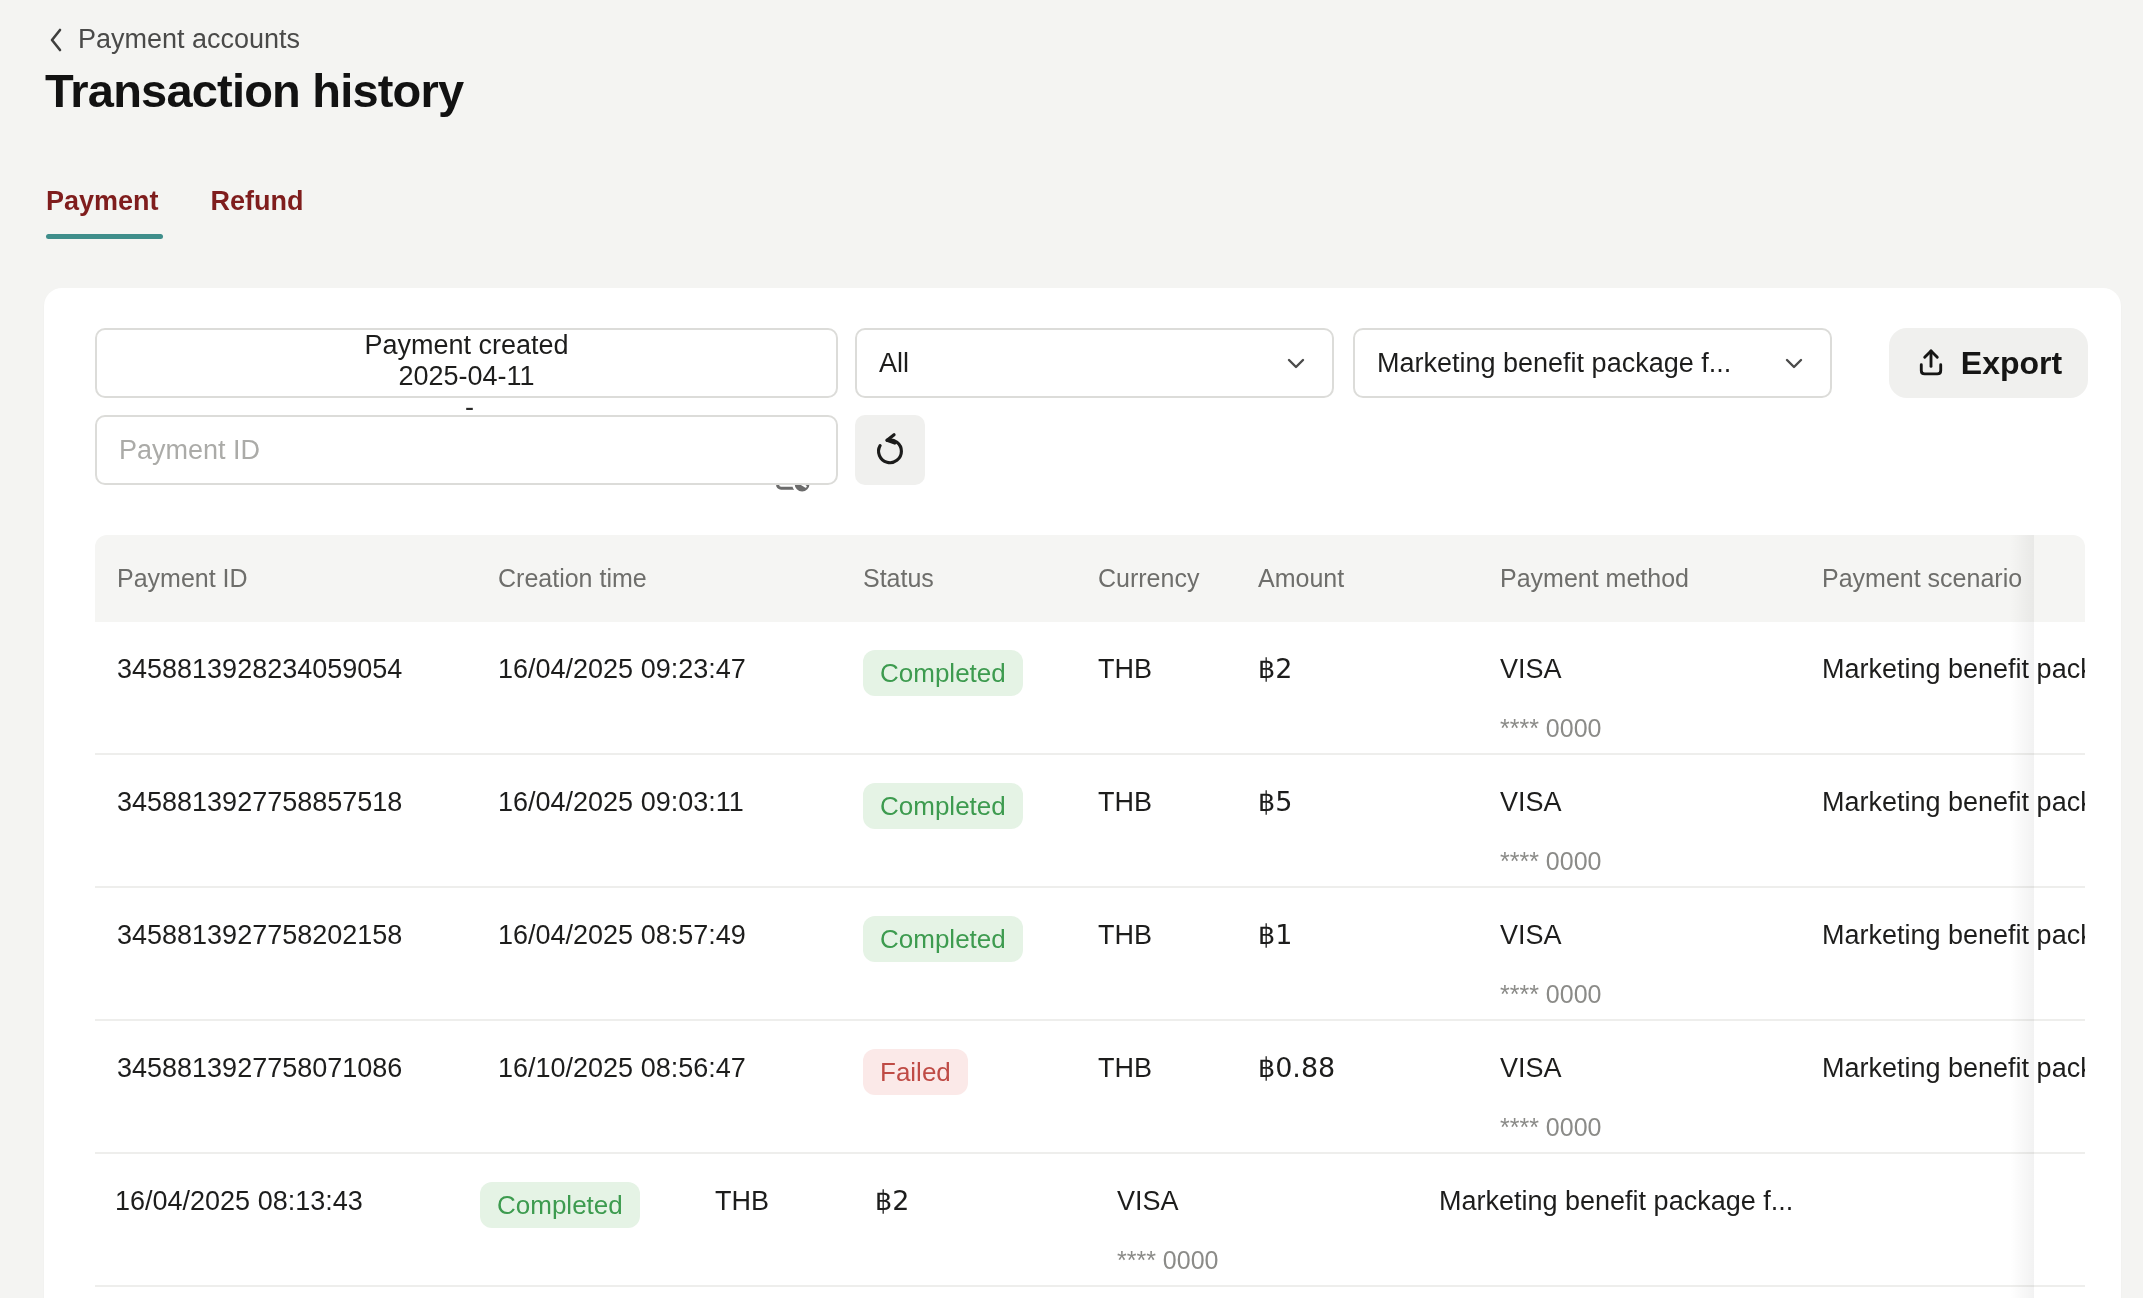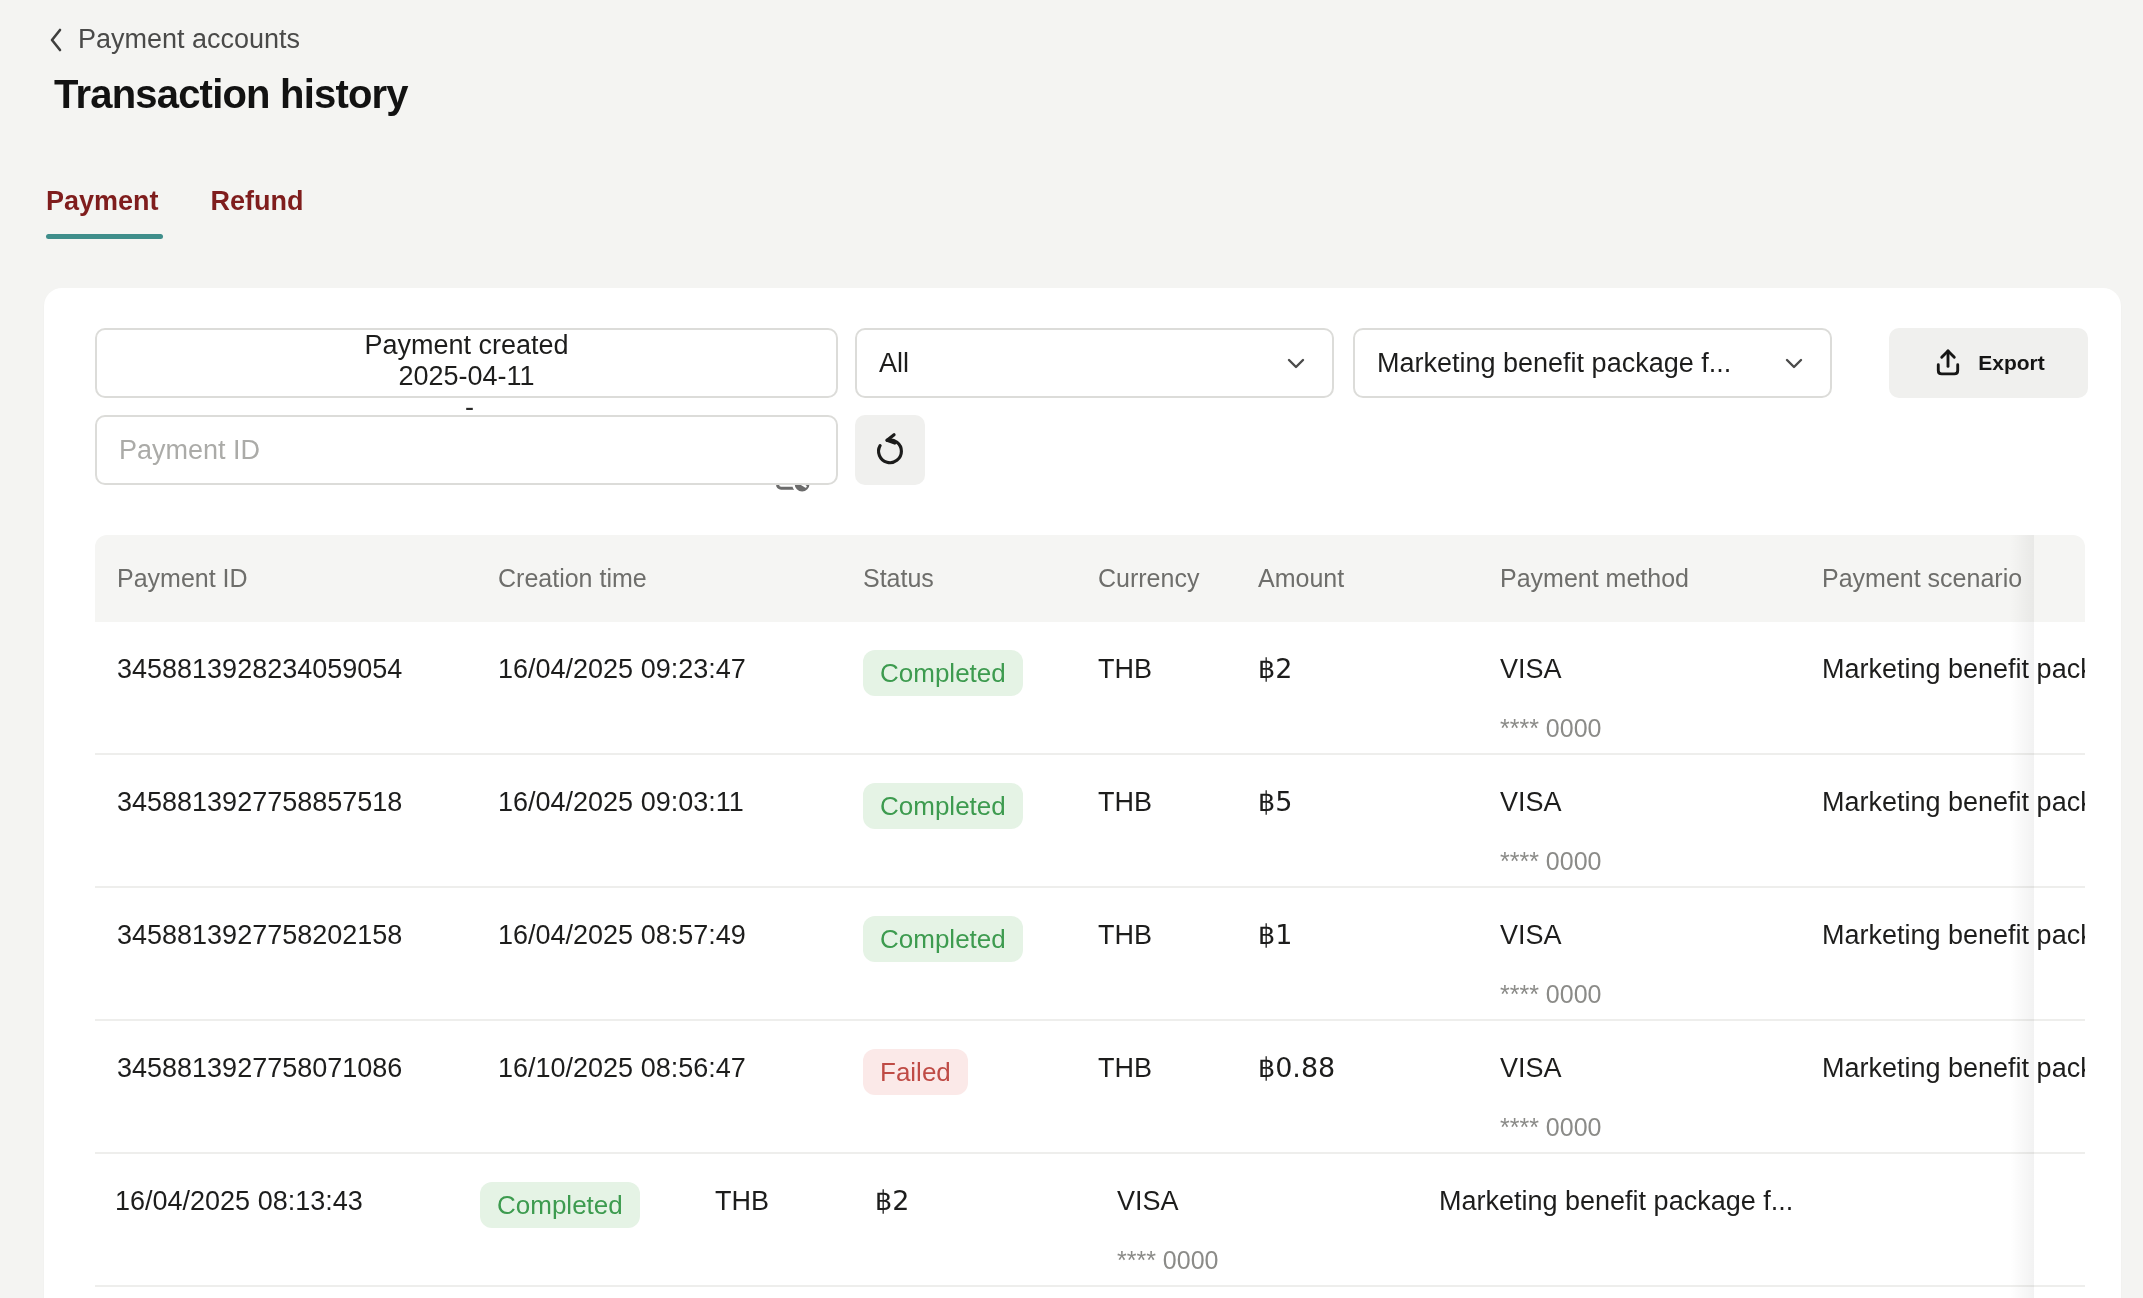--- a/index.html
+++ b/index.html
@@ -28,22 +28,22 @@
     color:var(--text);
     text-decoration:underline;
   }
   
   .breadcrumb{
     position:absolute;left:46px;top:24px;display:flex;align-items:center;gap:12px;
     font-size:27px;color:#4a4a49;cursor:pointer;
   }
   .breadcrumb svg{display:block;}
   .page-title{
-    position:absolute;left:44px;top:62px;margin:10px;
-    font-size:40px;font-weight:700;letter-spacing:-0.8px;color:var(--title);
+    position:absolute;left:44px;top:62px;margin:1px;
+    font-size:47px;font-weight:700;letter-spacing:-0.8px;color:var(--title);
   }
   .tabs{position:absolute;left:46px;top:182px;display:flex;gap:48px;}
   .tab{
     position:relative;font-size:27px;font-weight:600;color:#7f1d1d;
     padding:4px 4px 22px 0;cursor:pointer;
   }
   .tab.active::after{
     content:"";position:absolute;left:0;right:0;bottom:0;height:5px;
     background:var(--teal);border-radius:3px;
   }
@@ -61,23 +61,23 @@
   }
   .date-field{left:51px;top:40px;width:743px;cursor:pointer;flex-direction:column;}
   .date-field .dash{margin:0 42px 0 48px;color:#2a2a29;}
   .date-field .cal{margin-left:auto;display:flex;}
   .select-status{left:811px;top:40px;width:479px;cursor:pointer;}
   .select-scenario{left:1309px;top:40px;width:479px;cursor:pointer;}
   .select-value{white-space:nowrap;overflow:hidden;text-overflow:ellipsis;max-width:400px;}
   .chev{margin-left:auto;display:flex;}
   .export-btn{
     position:absolute;left:1845px;top:40px;width:199px;height:70px;
-    border:none;border-radius:10px;background:var(--btn-bg);
+    border:none;border-radius:18px;background:var(--btn-bg);
     display:flex;align-items:center;justify-content:center;gap:14px;
-    font-family:inherit;font-size:21px;font-weight:600;color:#161615;cursor:pointer;
+    font-family:inherit;font-size:32px;font-weight:600;color:#161615;cursor:pointer;
   }
   .pid-input{
     position:absolute;left:51px;top:127px;width:743px;height:70px;box-sizing:border-box;
     border:2px solid var(--border);border-radius:10px;background:#fff;
     padding:0 22px;font-family:inherit;font-size:27px;color:var(--text);outline:none;
   }
   .pid-input::placeholder{color:var(--placeholder);}
   .refresh-btn{
     position:absolute;left:811px;top:127px;width:70px;height:70px;
     border:none;border-radius:10px;background:var(--btn-bg);

